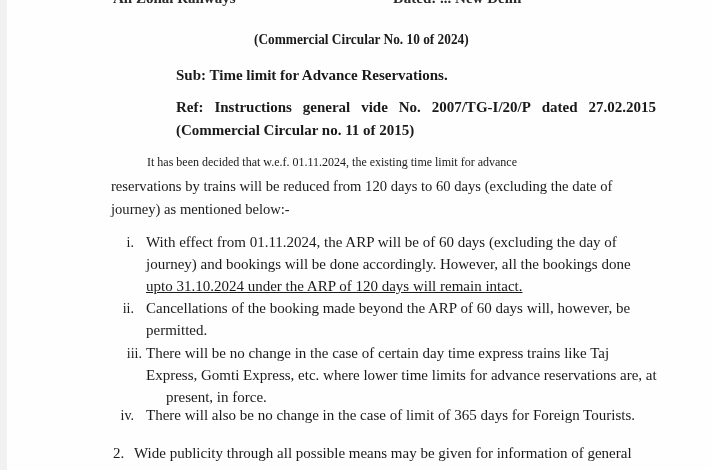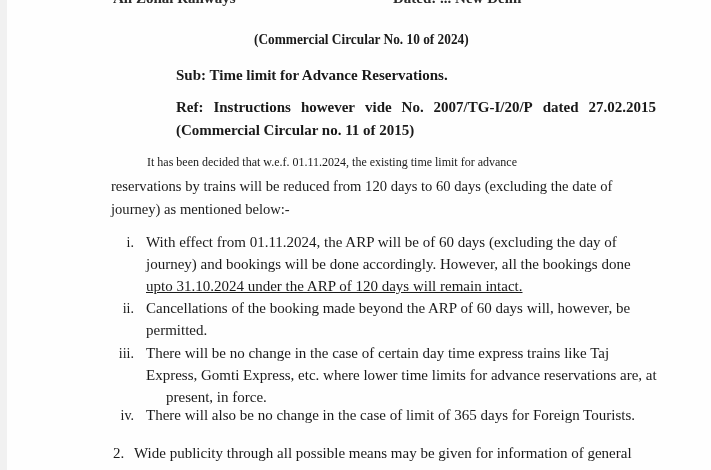--- a/index.html
+++ b/index.html
@@ -48,21 +48,21 @@
   <div class="abs cutoff" style="left:113px;">All Zonal Railways</div>
   <div class="abs cutoff" style="left:393px;">Dated: ... New Delhi</div>
 
   <div class="abs title">(Commercial Circular No.  10 of 2024)</div>
 
   <div class="abs sub">Sub: Time limit for Advance Reservations.</div>
 
   <div class="abs ref">
     <span>Ref:</span>
     <span>Instructions</span>
-    <span>however</span>
+    <span>general</span>
     <span>vide</span>
     <span>No.</span>
     <span>2007/TG-I/20/P</span>
     <span>dated</span>
     <span>27.02.2015</span>
   </div>
   <div class="abs ref2">(Commercial Circular no. 11 of 2015)</div>
 
   <div class="abs para-line" style="left:147px; top:155px; font-size:12px;">It has been decided that w.e.f. 01.11.2024, the existing time limit for advance</div>
   <div class="abs para-line" style="left:111px; top:178px; font-size:14.6px;">reservations by trains will be reduced from 120 days to 60 days (excluding the date of</div>
@@ -70,21 +70,21 @@
 
   <div class="item-num" style="left:112px; top:235px;">i.</div>
   <div class="item-line" style="top:234px;">With effect from 01.11.2024, the ARP will be of 60 days (excluding the day of</div>
   <div class="item-line" style="top:256px;">journey) and bookings will be done accordingly. However, all the bookings done</div>
   <div class="item-line" style="top:278px;text-decoration:underline;">upto 31.10.2024 under the ARP of 120 days will remain intact.</div>
 
   <div class="item-num" style="left:112px; top:301px;">ii.</div>
   <div class="item-line" style="top:300px;">Cancellations of the booking made beyond the ARP of 60 days will, however, be</div>
   <div class="item-line" style="top:322px;">permitted.</div>
 
-  <div class="item-num" style="left:112px; top:346px;">iii.</div>
+  <div class="item-num" style="left:120px; top:346px;">iii.</div>
   <div class="item-line" style="top:345px;">There will be no change in the case of certain day time express trains like Taj</div>
   <div class="item-line" style="top:367px;">Express, Gomti Express, etc. where lower time limits for advance reservations are, at</div>
   <div class="item-line" style="top:389px;margin-left:20px;">present, in force.</div>
 
   <div class="item-num" style="left:112px; top:408px;">iv.</div>
   <div class="item-line" style="top:407px;">There will also be no change in the case of limit of 365 days for Foreign Tourists.</div>
 
   <div class="abs" style="left:113px; top:445px; font-size:15px;">2.</div>
   <div class="abs" style="left:134px; top:445px; font-size:15px;">Wide publicity through all possible means may be given for information of general</div>
 

